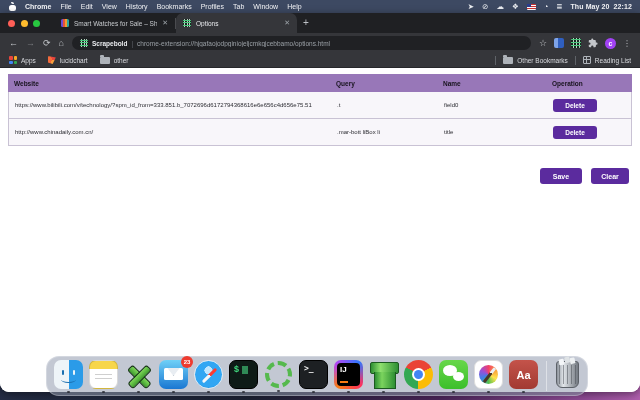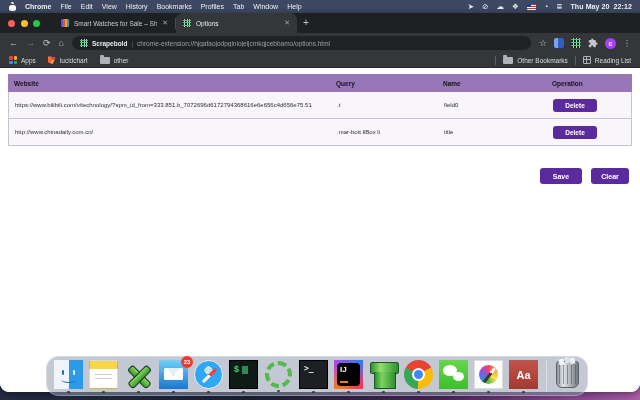--- a/index.html
+++ b/index.html
@@ -94,21 +94,21 @@
   .btn.delete { width:44px; height:13px; font-size:6.5px; }
   .actions { position:absolute; top:99px; right:11px; display:flex; gap:9px; }
   .btn.save { width:42px; height:16px; font-size:7px; }
   .btn.clear { width:38px; height:16px; font-size:7px; }
 
   
   .dock { position:absolute; left:46px; bottom:4px; height:40px; border-radius:13px;
     background:rgba(145,155,175,.55); border:1px solid rgba(255,255,255,.28);
     display:flex; align-items:flex-start; padding:3px 6px 0; gap:4px; }
   .ditem { width:31px; display:flex; flex-direction:column; align-items:center; }
-  .di { width:29px; height:29px; border-radius:0; position:relative; flex:none; }
+  .di { width:29px; height:29px; border-radius:7px; position:relative; flex:none; }
   .dock-dot { width:2.5px; height:2.5px; border-radius:50%; background:rgba(35,38,45,.8); margin-top:1.5px; }
 
   .di.finder { background:linear-gradient(90deg,#eef4f8 0 50%,#2b9be8 50%); overflow:hidden; }
   .di.finder::before { content:""; position:absolute; top:10px; left:8px; width:2px; height:5px; background:#1b6fb0; border-radius:1px; box-shadow:11px 0 0 #eaf4fb; }
   .di.finder::after { content:""; position:absolute; left:7px; right:7px; bottom:6px; height:6px;
     border-bottom:1.6px solid #1b6fb0; border-radius:0 0 50% 50%; }
   .di.notes { background:linear-gradient(#f7d64a 0 8px,#ffffff 8px); border:0.5px solid rgba(0,0,0,.15); }
   .di.notes::after { content:""; position:absolute; left:5px; right:5px; top:13px; height:8px;
     background:linear-gradient(#cfcfcf 0 1px,transparent 1px 4px,#cfcfcf 4px 5px,transparent 5px 8px,#cfcfcf 8px); }
   .di.xapp { background:transparent; }

